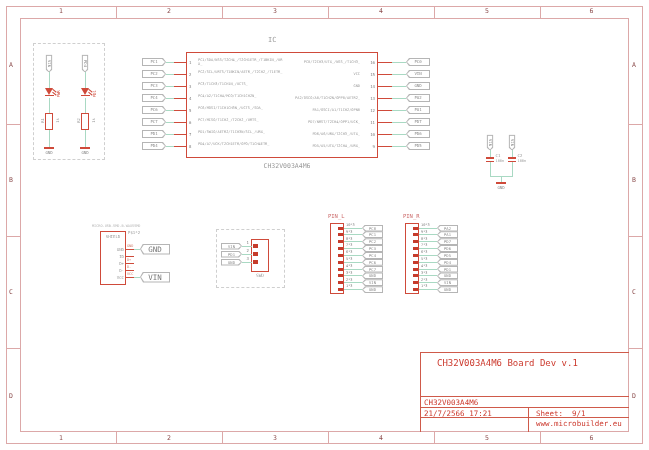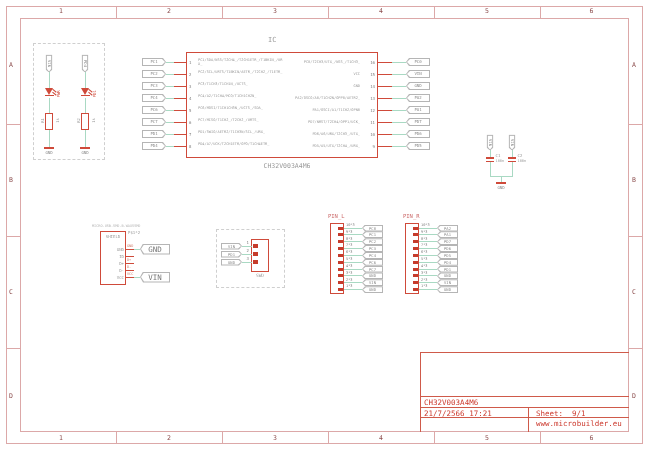--- a/index.html
+++ b/index.html
@@ -533,18 +533,19 @@
         <div class="ft" style="font-size: 3.8px; line-height: 7px; color: var(--flag-text);">GND</div>
       </div>
     </div>
 
   <div class="tbl" style="left:420px;top:352px;width:209px;height:1px;"></div>
   <div class="tbl" style="left:420px;top:352px;width:1px;height:80px;"></div>
   <div class="tbl" style="left:420px;top:396px;width:209px;height:1px;"></div>
   <div class="tbl" style="left:420px;top:407px;width:209px;height:1px;"></div>
   <div class="tbl" style="left:420px;top:417px;width:209px;height:1px;"></div>
   <div class="tbl" style="left:528px;top:407px;width:1px;height:25px;"></div>
+  <div class="t" style="left:437px;top:358px;font-size:9px;color:var(--tb);">CH32V003A4M6 Board Dev v.1</div>
   <div class="t" style="left:424px;top:398px;font-size:7.5px;color:var(--tb);">CH32V003A4M6</div>
   <div class="t" style="left:424px;top:408.5px;font-size:7.5px;color:var(--tb);">21/7/2566 17:21</div>
   <div class="t" style="left:536px;top:408.5px;font-size:7.5px;color:var(--tb);">Sheet:</div>
   <div class="t" style="left:572px;top:408.5px;font-size:7.5px;color:var(--tb);">9/1</div>
   <div class="t" style="left:536px;top:419px;font-size:7.5px;color:var(--tb);">www.microbuilder.eu</div>
 </div>
 
 </body></html>

